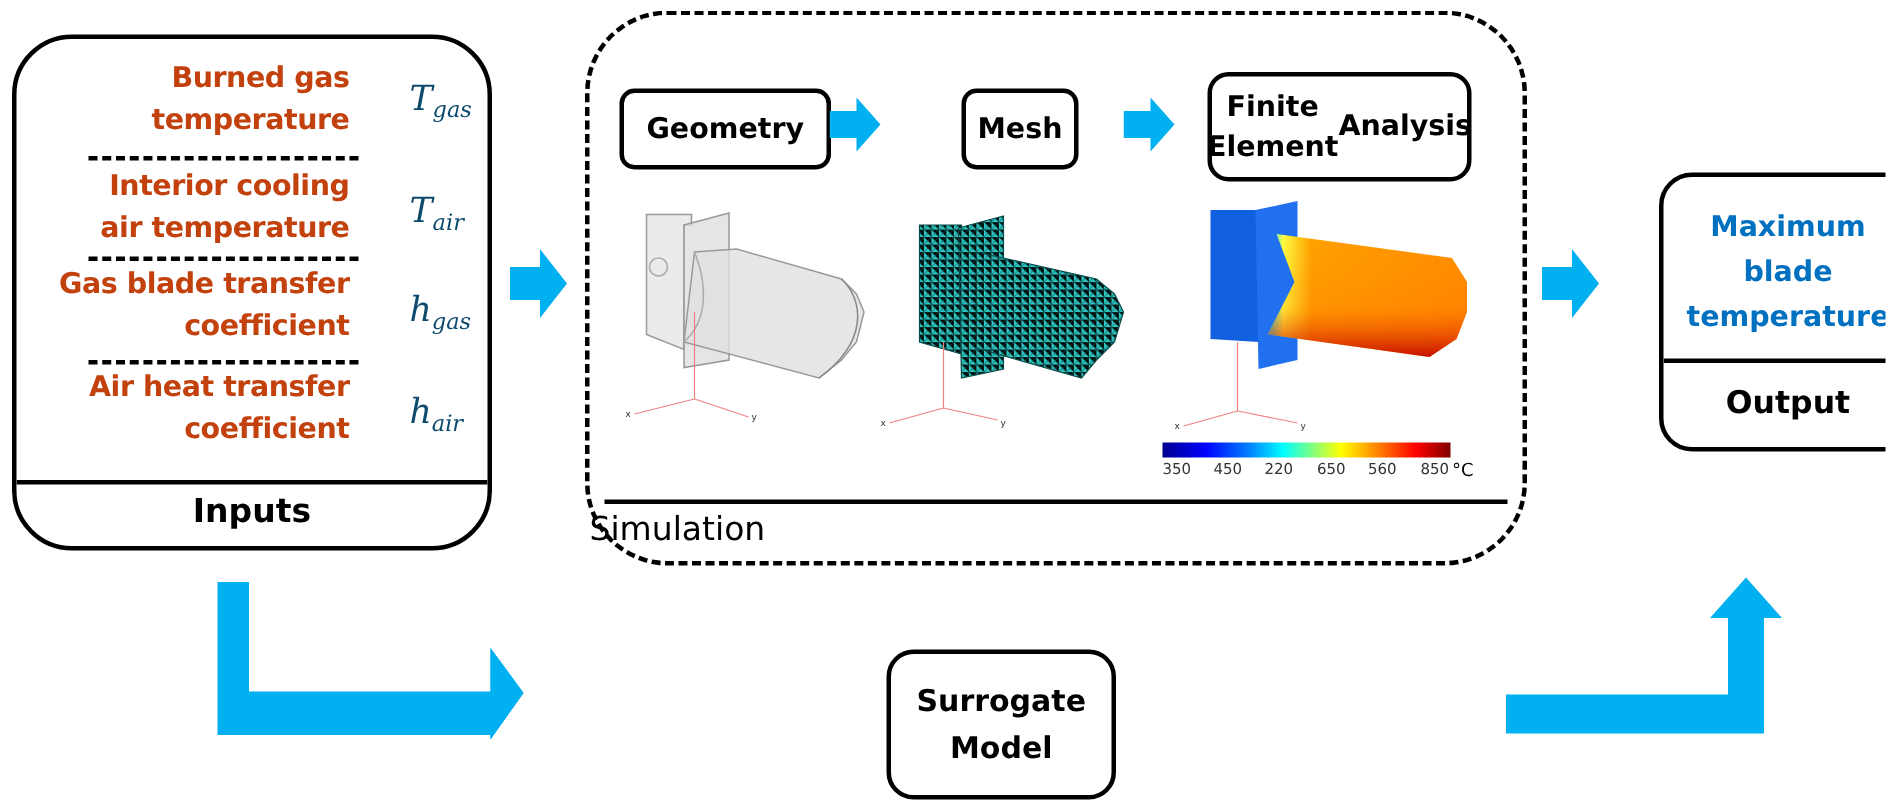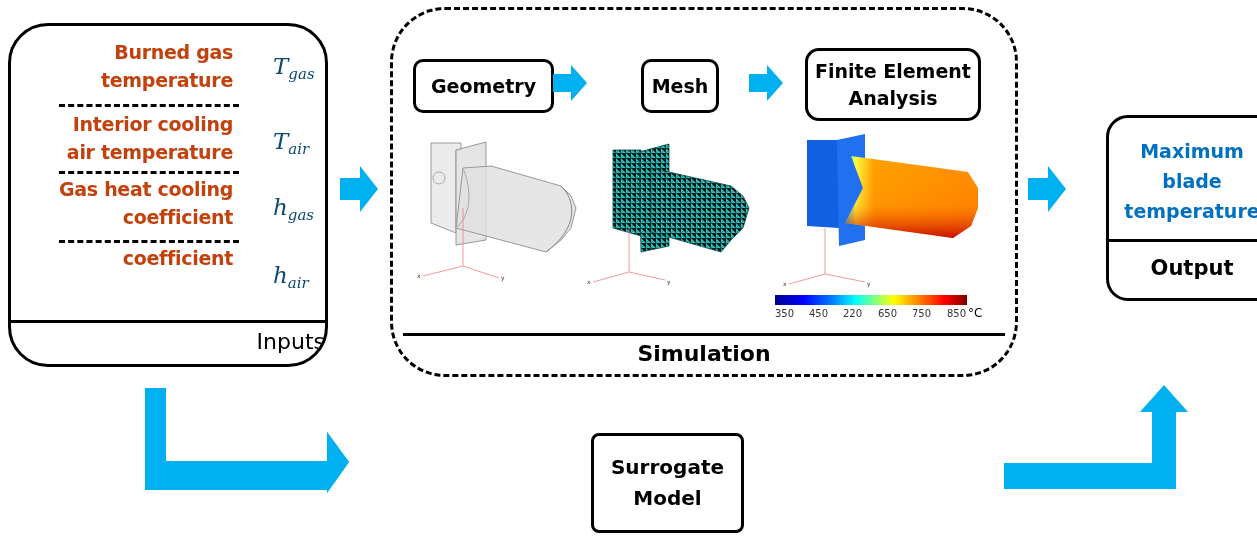--- a/index.html
+++ b/index.html
@@ -10,39 +10,39 @@
 
   
   #inputs-box { left:8px; top:23px; width:320px; height:344px; border-radius:40px; overflow:hidden; }
   #inputs-divider { position:absolute; left:0; right:0; top:294px; border-top:3px solid #000; }
   .inp-label { position:absolute; right:92px; text-align:right; font-size:19px; line-height:28px;
                font-weight:bold; color:#c2410c; white-space:nowrap; letter-spacing:-0.3px; }
   .inp-sym { position:absolute; left:262px; font-family:"DejaVu Serif", "Liberation Serif", serif;
              font-style:italic; font-size:23px; color:#0c4a6e; }
   .inp-sym sub { font-size:15px; vertical-align:-5px; }
   .inp-dash { position:absolute; left:48px; width:180px; border-top:3px dashed #000; }
-  #inputs-title { position:absolute; left:0; right:0; top:303px; text-align:right; font-size:22px; font-weight:normal; }
+  #inputs-title { position:absolute; left:0; right:0; top:303px; text-align:center; font-size:22px; font-weight:bold; }
 
   
   #sim-box { left:390px; top:7px; width:628px; height:370px; border:3px dashed #000; border-radius:55px; background:transparent; }
   #sim-divider { position:absolute; left:10px; right:10px; top:323px; border-top:3px solid #000; }
-  #sim-title { position:absolute; left:0; right:0; top:331px; text-align:center; font-size:22px; font-weight:bold; }
+  #sim-title { position:absolute; left:0; right:0; top:331px; text-align:left; font-size:22px; font-weight:normal; }
   .stage { position:absolute; border:3px solid #000; border-radius:10px; background:#fff; box-sizing:border-box;
            display:flex; align-items:center; justify-content:center; text-align:center;
            font-weight:bold; font-size:19px; line-height:27px; }
   .arrow-small { position:absolute; }
 
   
   #output-box { left:1106px; top:115px; width:172px; height:186px; border-radius:22px; overflow:hidden; }
   #output-divider { position:absolute; left:0; right:0; top:121px; border-top:3px solid #000; }
   #output-value { position:absolute; left:0; right:0; top:18px; text-align:center; font-size:19px; line-height:30px; font-weight:bold; color:#0070c0; }
   #output-title { position:absolute; left:0; right:0; top:138px; text-align:center; font-size:21px; font-weight:bold; }
 
   
-  #surrogate-box { left:591px; top:433px; width:153px; height:100px; border-radius:8px;
+  #surrogate-box { left:591px; top:433px; width:153px; height:100px; border-radius:18px;
                    display:flex; align-items:center; justify-content:center; text-align:center;
                    font-weight:bold; font-size:20px; line-height:31px; }
 
   .axis-lbl { font-family:"DejaVu Sans", sans-serif; font-size:6px; fill:#333; }
   #colorbar-ticks span { position:absolute; top:0; font-size:10px; color:#333; }
 </style>
 </head>
 <body>
 
 <div class="box" id="inputs-box">
@@ -54,47 +54,48 @@
   <div class="inp-dash" style="top:78px"></div>
 
   <div class="inp-label" style="top:84px">
     <div>Interior cooling</div>
     <div>air temperature</div>
   </div>
   <div class="inp-sym" style="top:102px"><span>T</span><sub>air</sub></div>
   <div class="inp-dash" style="top:145px"></div>
 
   <div class="inp-label" style="top:149px">
-    <div>Gas heat cooling</div>
+    <div>Gas blade transfer</div>
     <div>coefficient</div>
   </div>
   <div class="inp-sym" style="top:168px"><span>h</span><sub>gas</sub></div>
   <div class="inp-dash" style="top:214px"></div>
 
   <div class="inp-label" style="top:218px">
+    <div>Air heat transfer</div>
     <div>coefficient</div>
   </div>
   <div class="inp-sym" style="top:236px"><span>h</span><sub>air</sub></div>
 
   <div id="inputs-divider"></div>
   <div id="inputs-title">Inputs</div>
 </div>
 
 <svg class="abs" style="left:340px;top:166px" width="40" height="46">
   <polygon points="0,12 20,12 20,0 38,23 20,46 20,34 0,34" fill="#00b0f0"></polygon>
 </svg>
 
 <div class="box" id="sim-box">
   <div class="stage" style="left:20px;top:49px;width:141px;height:54px">
     <span>Geometry</span>
   </div>
   <div class="stage" style="left:248px;top:49px;width:78px;height:54px">
     <span>Mesh</span>
   </div>
-  <div class="stage" style="left:412px;top:38px;width:176px;height:73px;border-radius:14px;flex-direction:column">
+  <div class="stage" style="left:412px;top:38px;width:176px;height:73px;border-radius:14px;flex-direction:row">
     <span>Finite Element</span>
     <span>Analysis</span>
   </div>
 
   <svg class="arrow-small" style="left:160px;top:55px" width="36" height="36">
     <polygon points="0,9 18,9 18,0 34,18 18,36 18,27 0,27" fill="#00b0f0"></polygon>
   </svg>
   <svg class="arrow-small" style="left:356px;top:55px" width="36" height="36">
     <polygon points="0,9 18,9 18,0 34,18 18,36 18,27 0,27" fill="#00b0f0"></polygon>
   </svg>
@@ -164,21 +165,21 @@
     <text class="axis-lbl" x="10" y="158">x</text>
     <text class="axis-lbl" x="94" y="158">y</text>
   </svg>
 
   <div class="abs" style="left:382px;top:285px;width:192px;height:10px;background:linear-gradient(to right,#00008f,#0000ff 15%,#0080ff 30%,#00ffff 42%,#80ff80 52%,#ffff00 62%,#ff8000 75%,#ff0000 88%,#800000);"></div>
   <div id="colorbar-ticks" class="abs" style="left:382px;top:298px;width:220px;height:14px">
     <span style="left:0px">350</span>
     <span style="left:34px">450</span>
     <span style="left:68px">220</span>
     <span style="left:103px">650</span>
-    <span style="left:137px">750</span>
+    <span style="left:137px">560</span>
     <span style="left:172px">850</span>
     <span style="left:193px;font-size:12px;top:-2px;color:#000">°C</span>
   </div>
 
   <div id="sim-divider"></div>
   <div id="sim-title">Simulation</div>
 </div>
 
 <svg class="abs" style="left:1028px;top:166px" width="40" height="46">
   <polygon points="0,12 20,12 20,0 38,23 20,46 20,34 0,34" fill="#00b0f0"></polygon>

